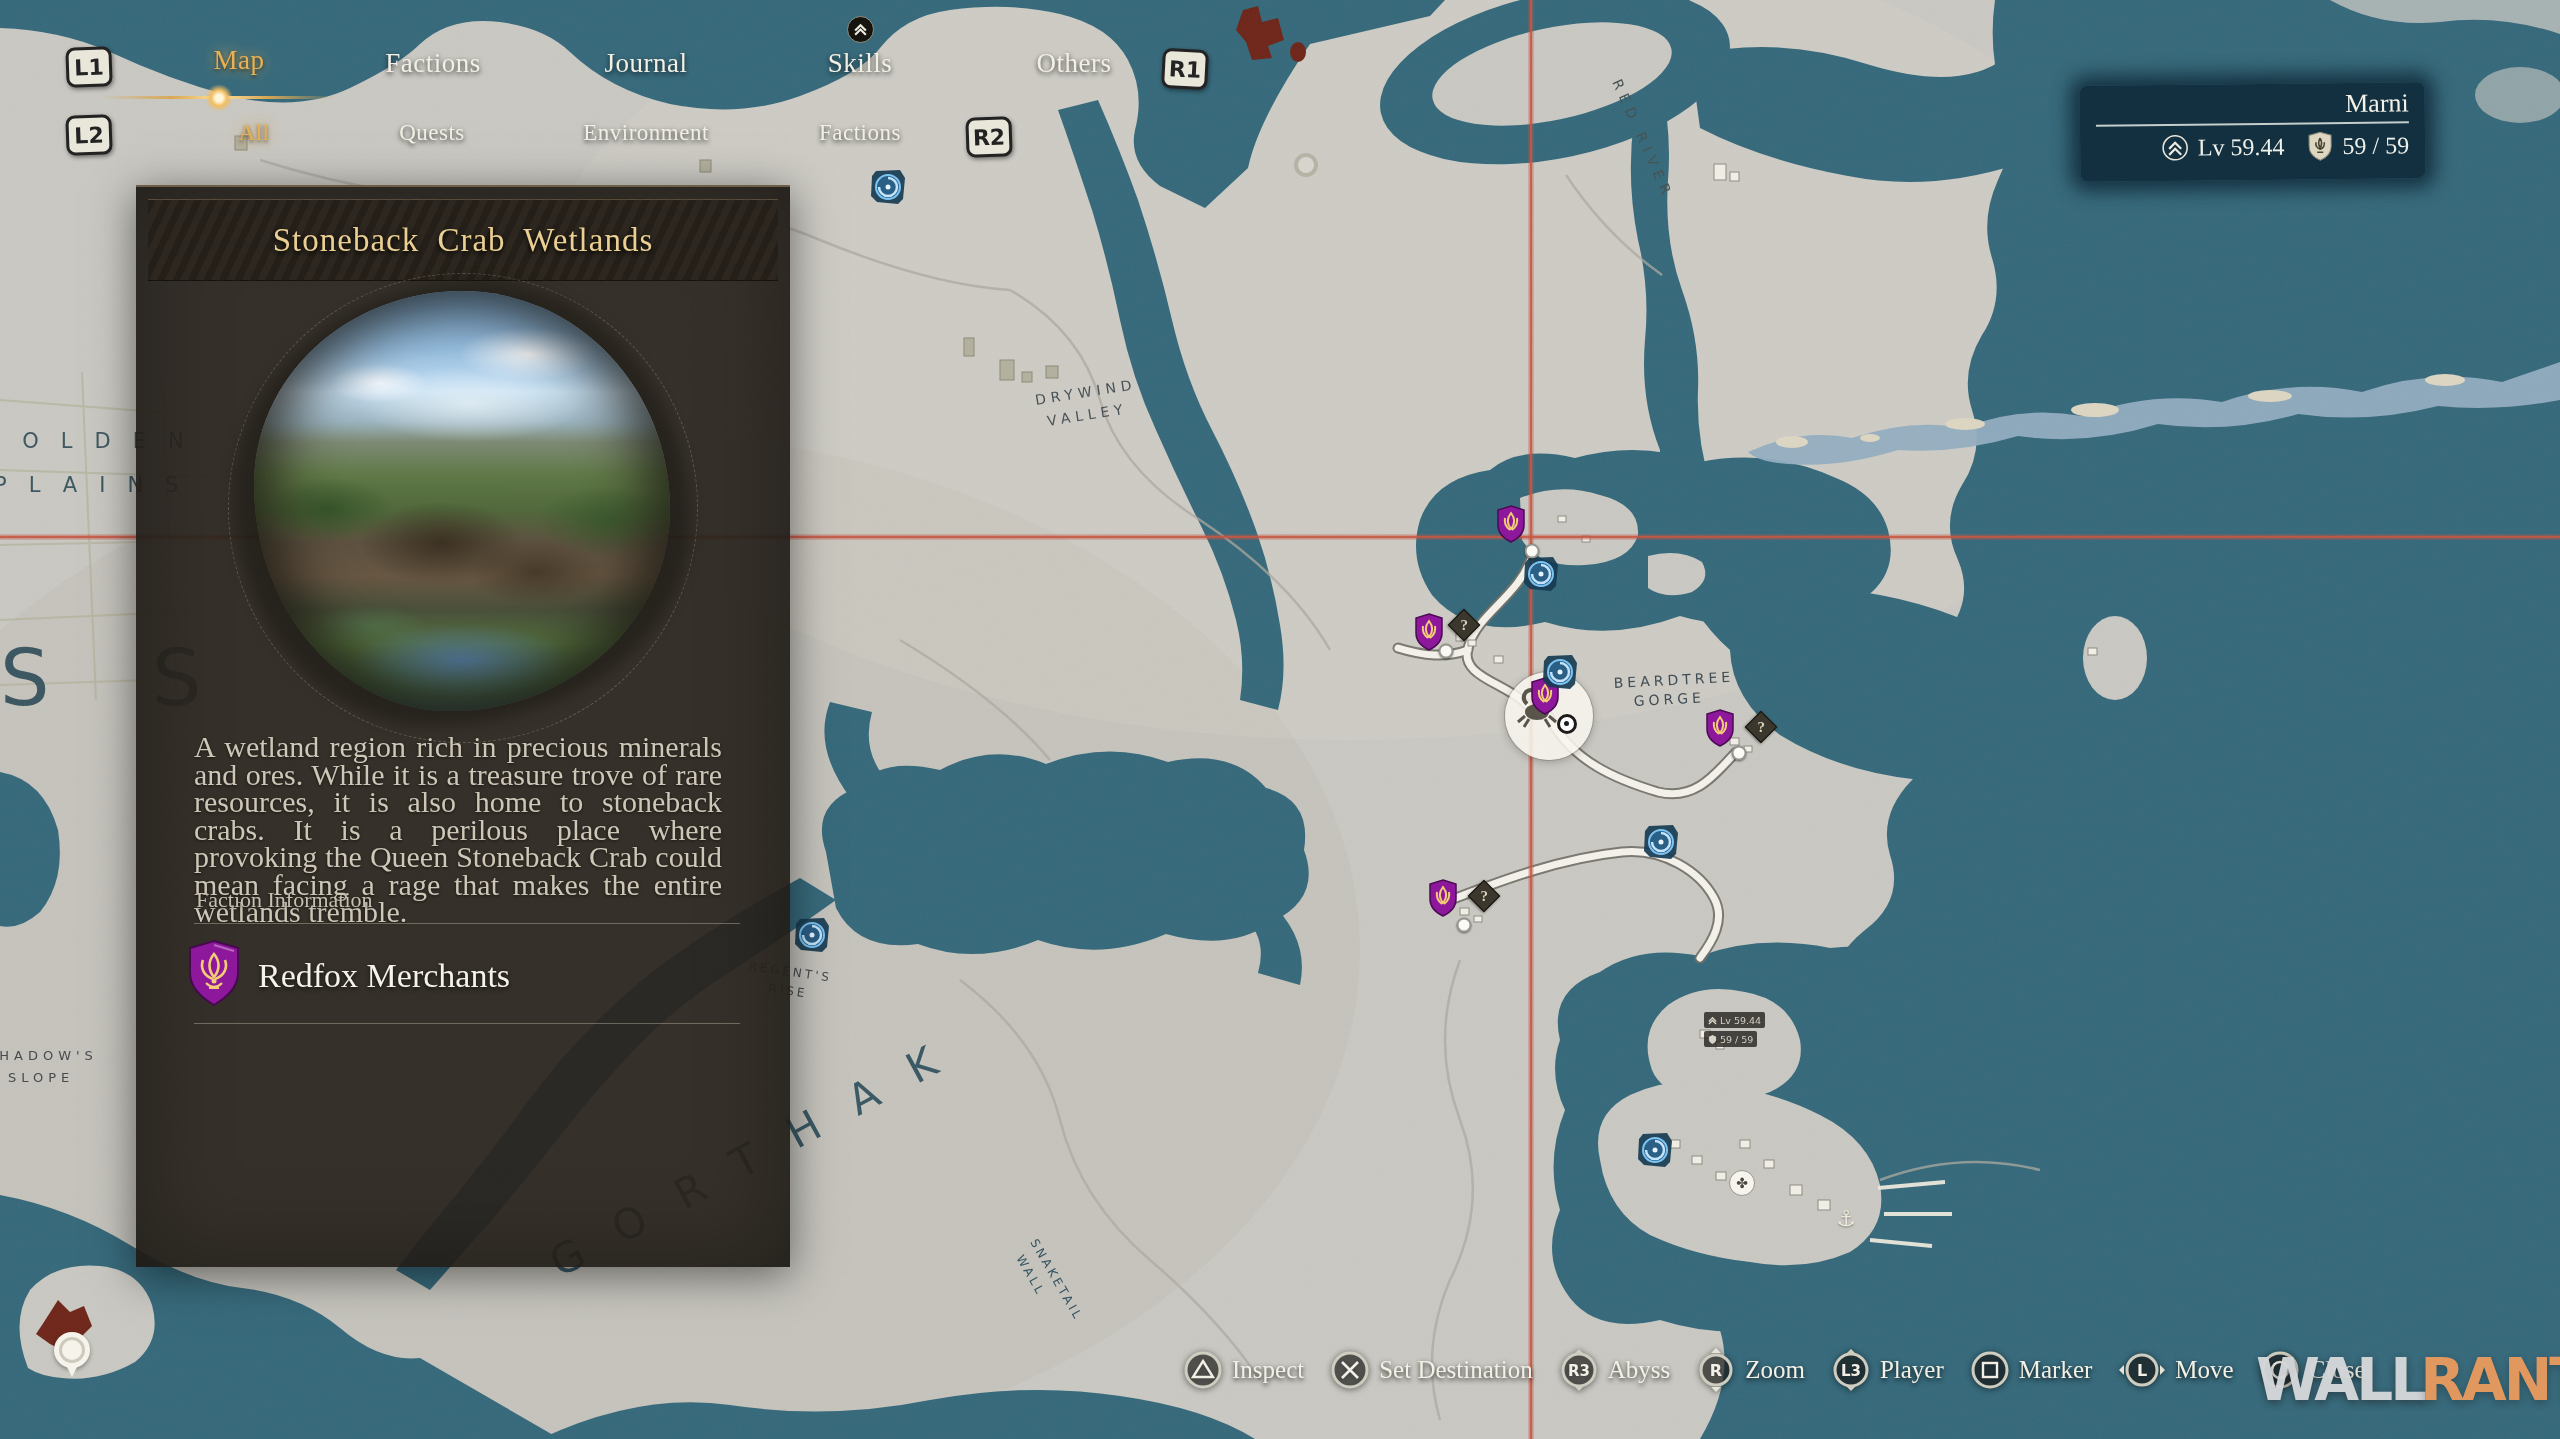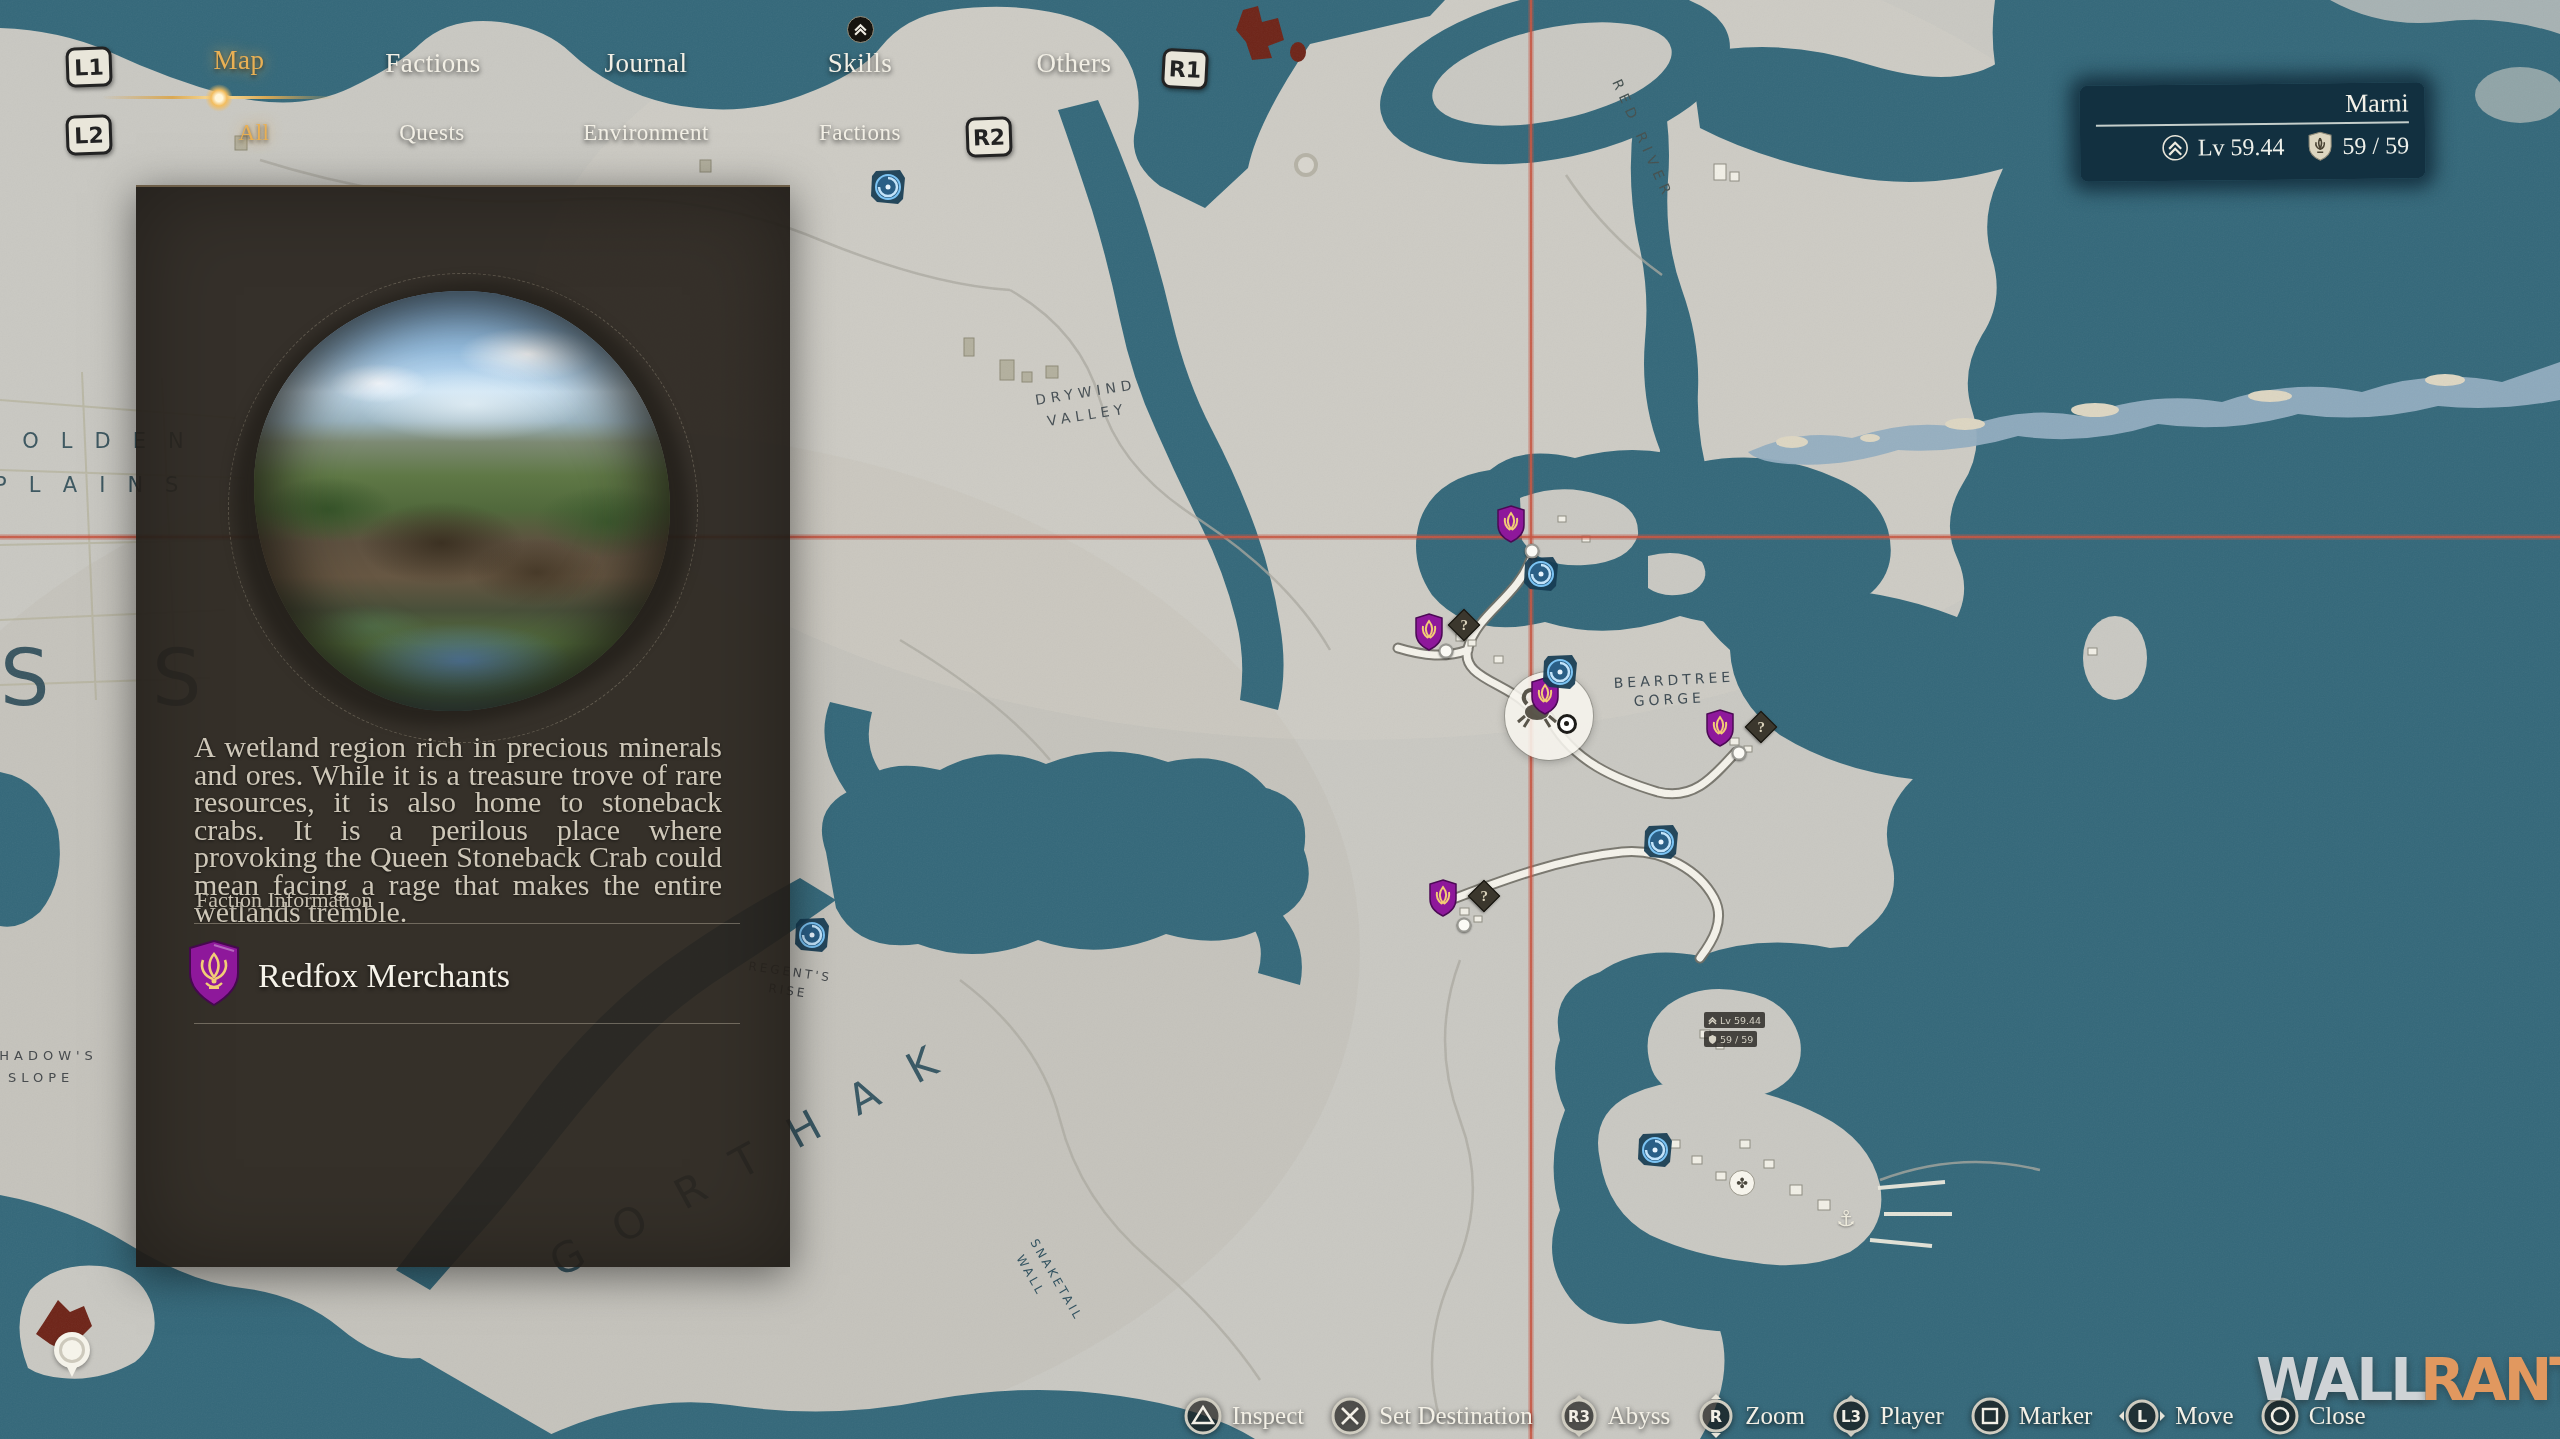--- a/index.html
+++ b/index.html
@@ -65,21 +65,21 @@
   #panel-desc{position:absolute;left:58px;top:546px;width:528px;font-size:30px;line-height:27.5px;
         color:#cec7b8;text-align:justify;text-shadow:0 1px 3px rgba(0,0,0,.6);}
   #faction-header{position:absolute;left:60px;top:700px;font-size:22px;color:#c8c1b2;
         text-shadow:0 1px 3px rgba(0,0,0,.6);}
   .panel-hr{position:absolute;left:58px;width:546px;height:1px;background:rgba(205,195,175,.4);}
   #faction-shield{position:absolute;left:50px;top:752px;}
   #faction-name{position:absolute;left:122px;top:770px;font-size:34px;color:#f5f2e9;
         text-shadow:0 2px 4px rgba(0,0,0,.7);}
 
   
-  #bottom-bar{position:absolute;left:1183px;top:1348px;display:flex;gap:26px;align-items:center;margin-top:46px;}
+  #bottom-bar{position:absolute;left:1183px;top:1348px;display:flex;gap:26px;align-items:center;}
   .bb-item{display:flex;align-items:center;gap:9px;}
   .bb-label{font-size:25px;color:#f3f0e6;text-shadow:0 2px 5px rgba(0,0,0,.85);white-space:nowrap;}
   .pbtn{display:block;filter:drop-shadow(0 1px 3px rgba(0,0,0,.6));}
 
   
   #watermark{position:absolute;left:2256px;top:1346px;font-family:"DejaVu Sans",sans-serif;
         font-weight:bold;font-size:58px;letter-spacing:-3px;white-space:nowrap;opacity:.97;}
   #wm-game{color:#d4d7d9;text-shadow:0 3px 8px rgba(30,30,30,.55);}
   #wm-rant{color:#e79a5f;margin-left:-4px;text-shadow:0 3px 8px rgba(30,30,30,.35);}
 
@@ -464,20 +464,23 @@
       <span>Lv  59.44</span>
       <svg width="26" height="30" viewBox="0 0 26 30" style="margin-left:14px;">
           <path d="M13,1 L24,4 L24,15 Q24,24 13,29 Q2,24 2,15 L2,4 Z" fill="#ddd6c0" stroke="#8f8a78"></path>
           <path d="M13,7 C11,10 11,13 13,17 C15,13 15,10 13,7 M9,11 C8,14 10,17 13,18 M17,11 C18,14 16,17 13,18 M10,21 L16,21" fill="none" stroke="#4a4434" stroke-width="1.6"></path>
         </svg>
       <span>59  /  59</span>
     </div>
   </div>
 
   <div id="panel">
+    <div id="panel-title-band">
+      <div id="panel-title">Stoneback Crab Wetlands</div>
+    </div>
     <div id="photo-ring"></div>
     <div id="photo-smudge"></div>
     <div id="panel-photo"></div>
     <div id="panel-desc">A wetland region rich in precious minerals and ores. While it is a treasure trove of rare resources, it is also home to stoneback crabs. It is a perilous place where provoking the Queen Stoneback Crab could mean facing a rage that makes the entire wetlands tremble.</div>
     <div id="faction-header">Faction Information</div>
     <div class="panel-hr" style="top:736px;"></div>
     <svg id="faction-shield" width="56" height="68" viewBox="0 0 56 68">
       <path d="M28,2 L52,9 L52,34 Q52,52 28,66 Q4,52 4,34 L4,9 Z" fill="#8e189b" stroke="#45094e" stroke-width="2"></path>
       <path d="M28,6 L48,12" stroke="rgba(255,255,255,.35)" stroke-width="2" fill="none"></path>
       <path d="M28,15 C22,22 22,31 28,38 C34,31 34,22 28,15 Z" fill="none" stroke="#f2cd76" stroke-width="2.6"></path>

